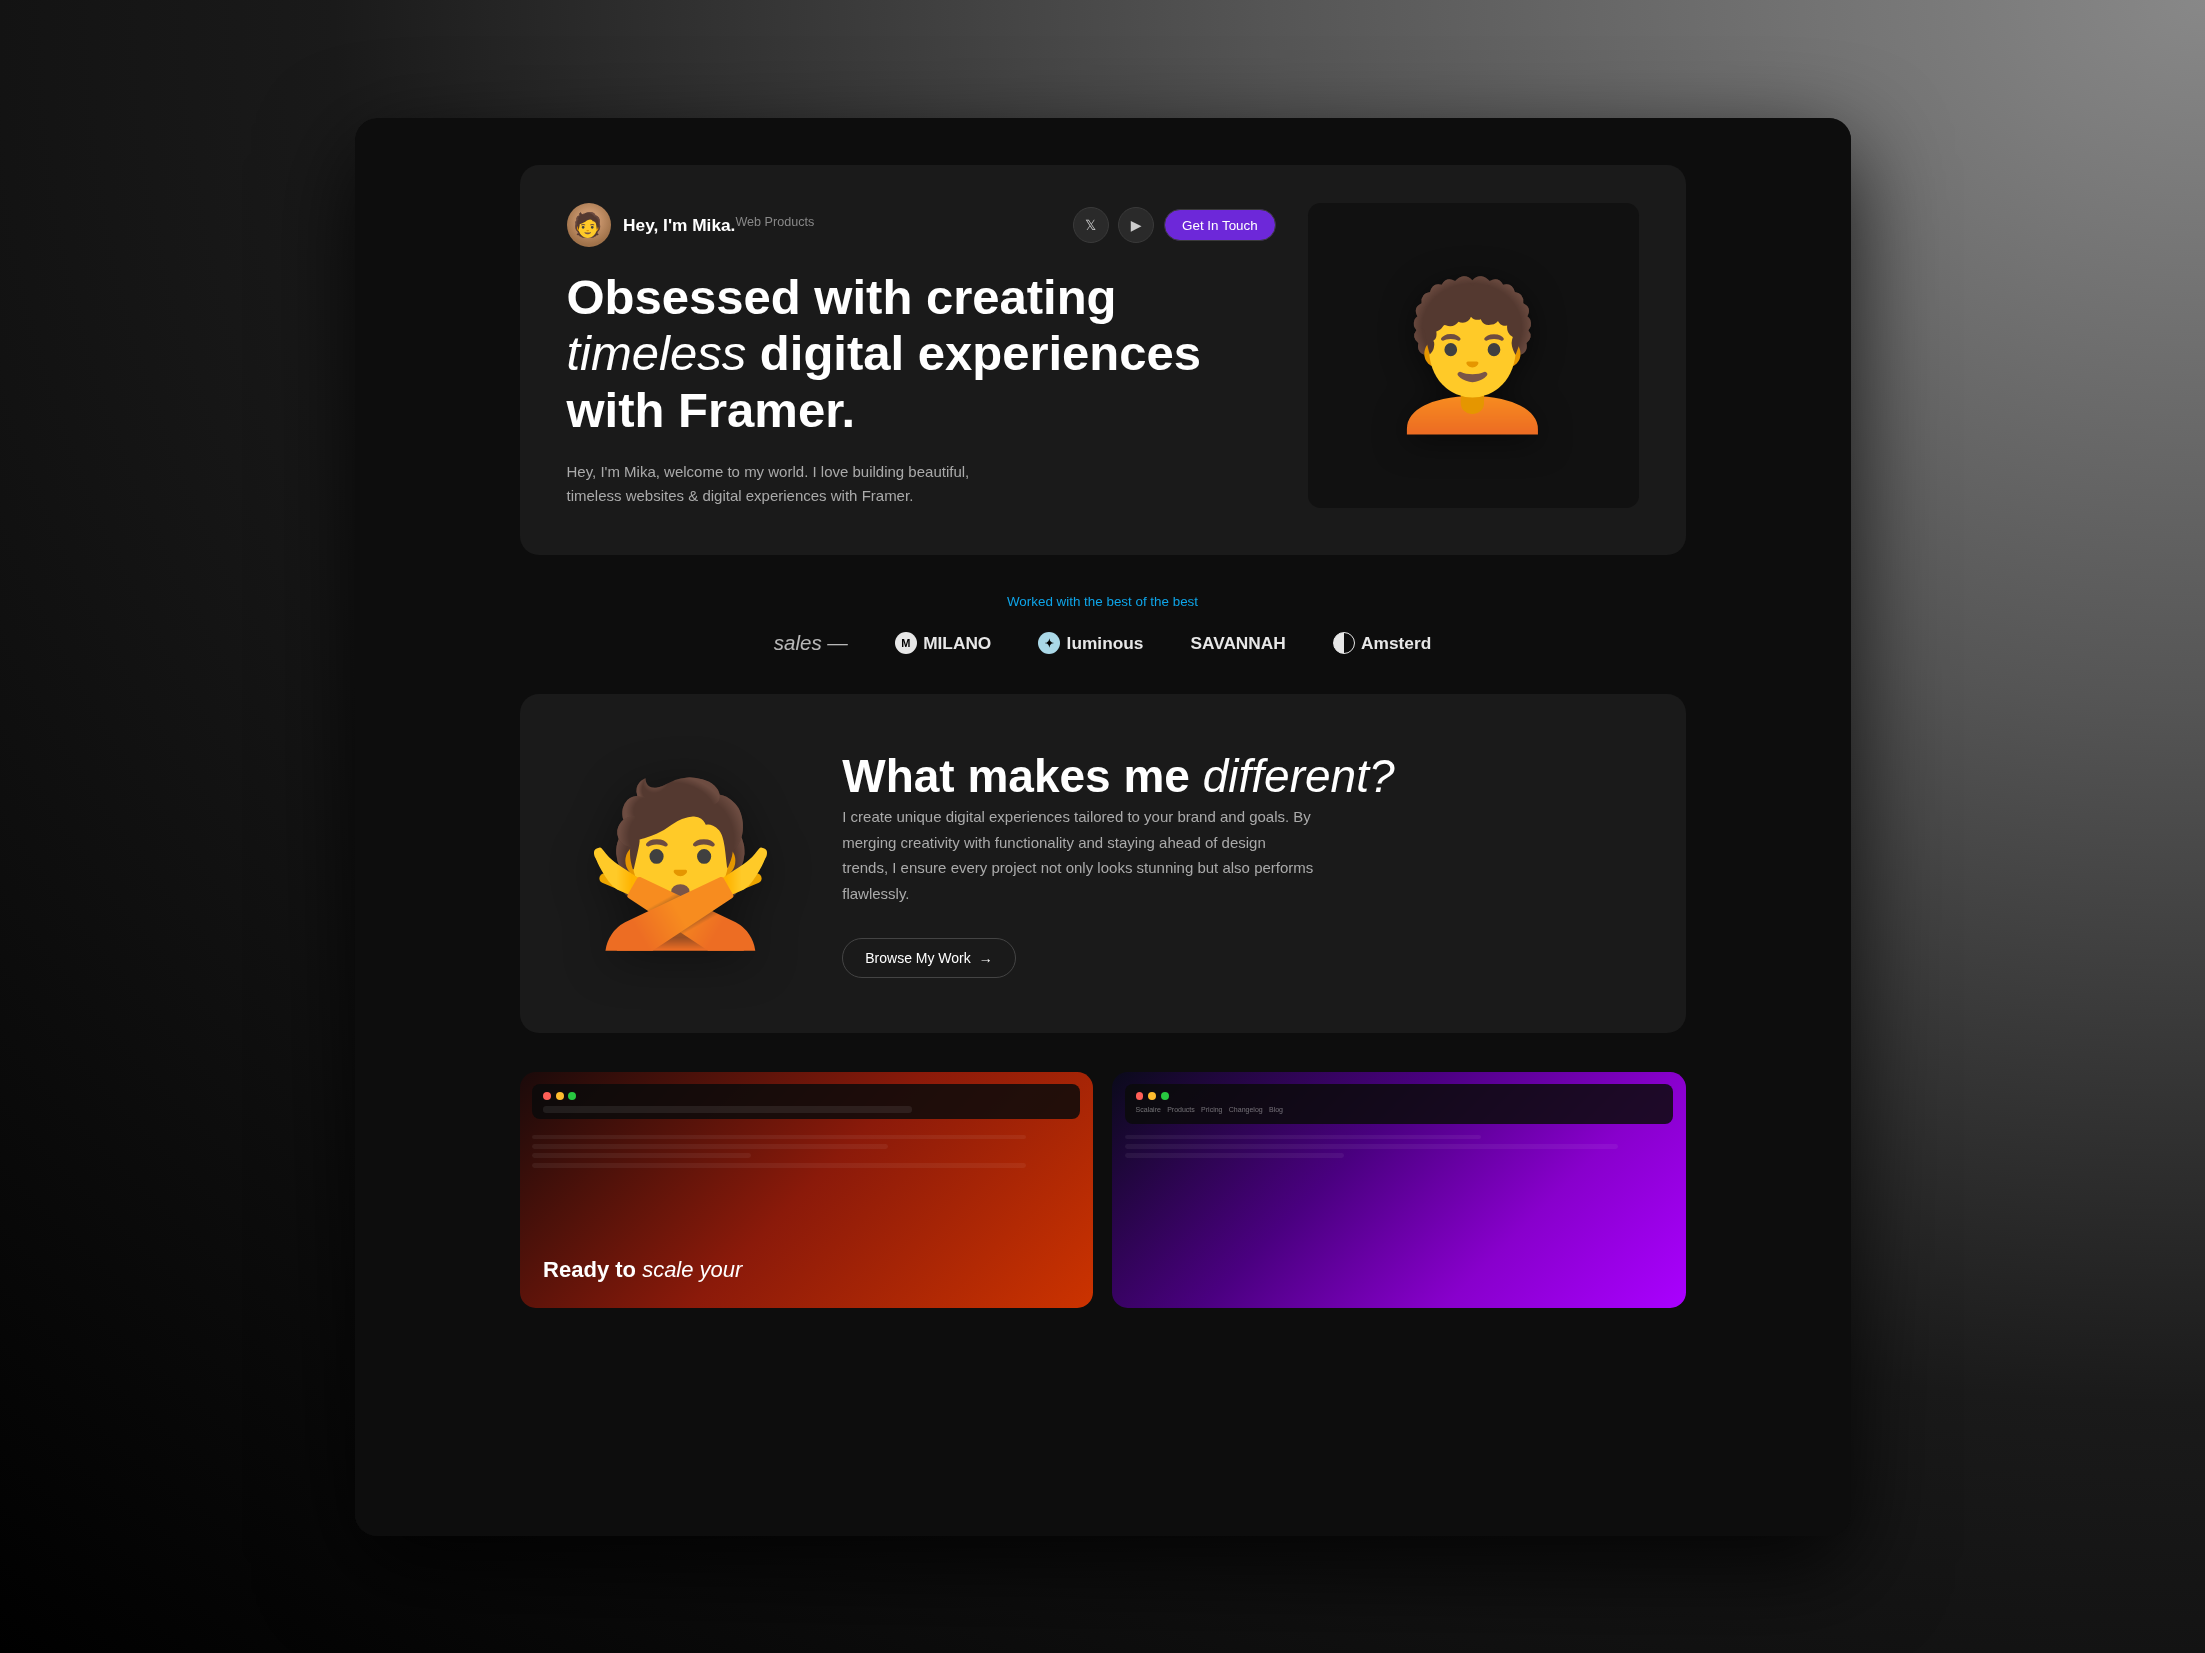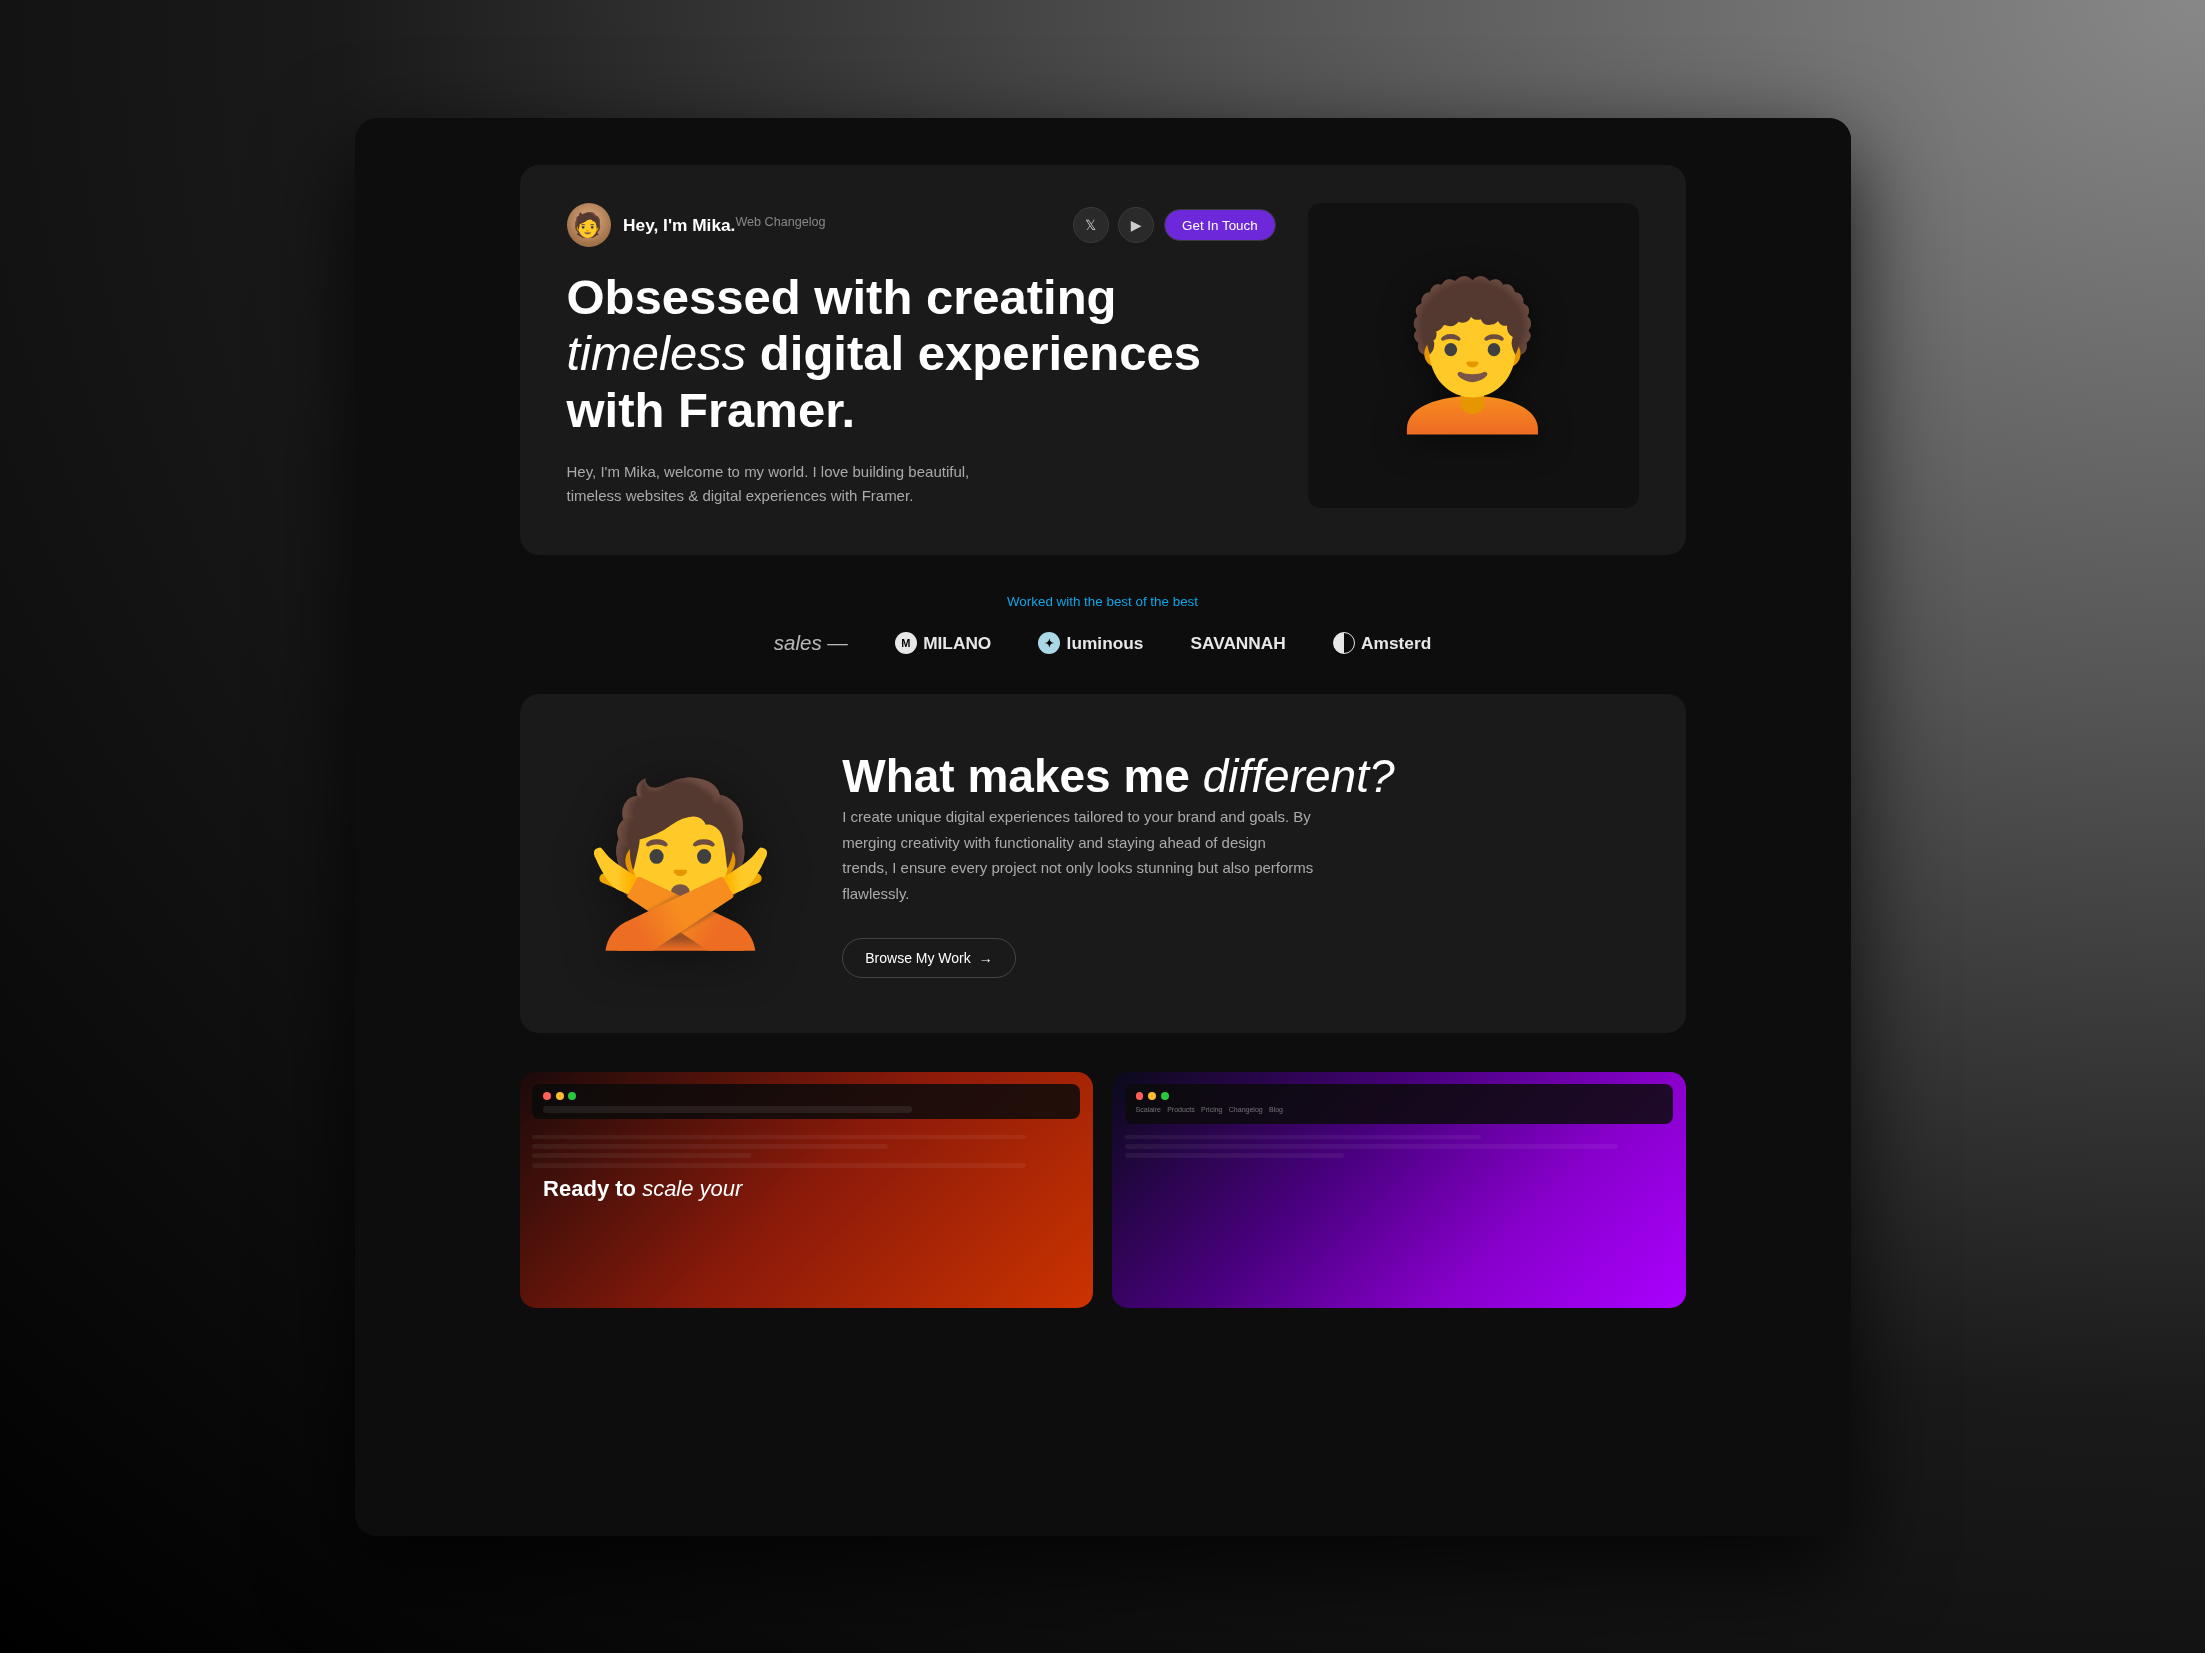--- a/index.html
+++ b/index.html
@@ -297,21 +297,21 @@
     }
 
     .portfolio-card {
       flex: 1;
       height: 236px;
       border-radius: 15.8px;
       overflow: hidden;
       position: relative;
       display: flex;
       flex-direction: column;
-      justify-content: center;
+      justify-content: flex-end;
       padding: 23.6px;
     }
 
     .portfolio-card.red-card {
       background: linear-gradient(135deg, #1a0a0a 0%, #8b1a0a 50%, #cc3300 100%);
     }
 
     .portfolio-card.purple-card {
       background: linear-gradient(135deg, #0a0a1a 0%, #4a0080 40%, #8800cc 70%, #aa00ff 100%);
     }
@@ -409,21 +409,21 @@
 
     <div class="hero-card">
       <div class="hero-left">
 
         <div class="hero-nav">
           <div class="avatar-wrap">
             <div class="avatar-face">🧑</div>
           </div>
           <div class="name-title">
             <span class="name-text">Hey, I'm Mika.</span>
-            <span class="role-text">Web Changelog</span>
+            <span class="role-text">Web Products</span>
           </div>
           <div class="nav-actions">
             <div class="social-btn">𝕏</div>
             <div class="social-btn">▶</div>
             <div class="contact-btn">Get In Touch</div>
           </div>
         </div>
 
         <h1 class="hero-headline">
           <span>Obsessed with creating </span><em>timeless</em><span> digital experiences with Framer.</span>

